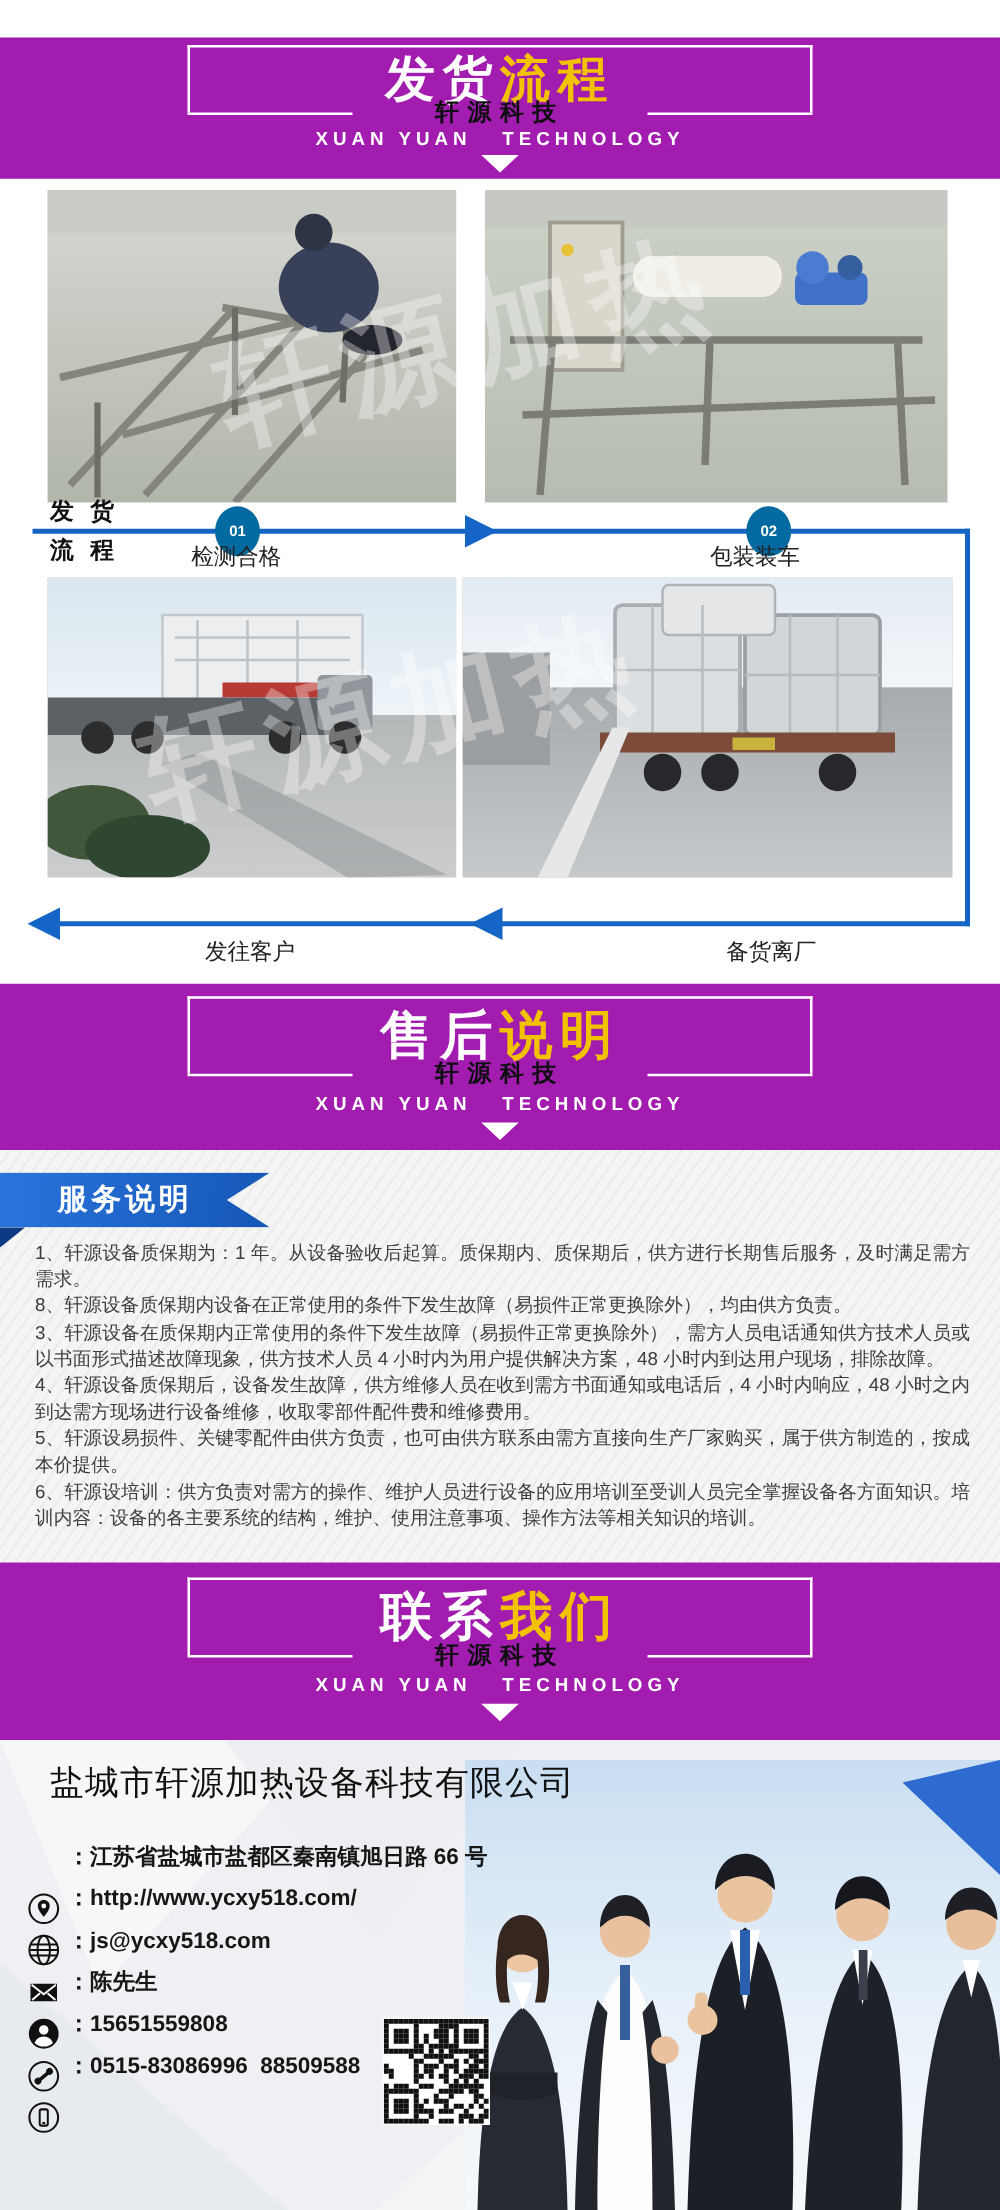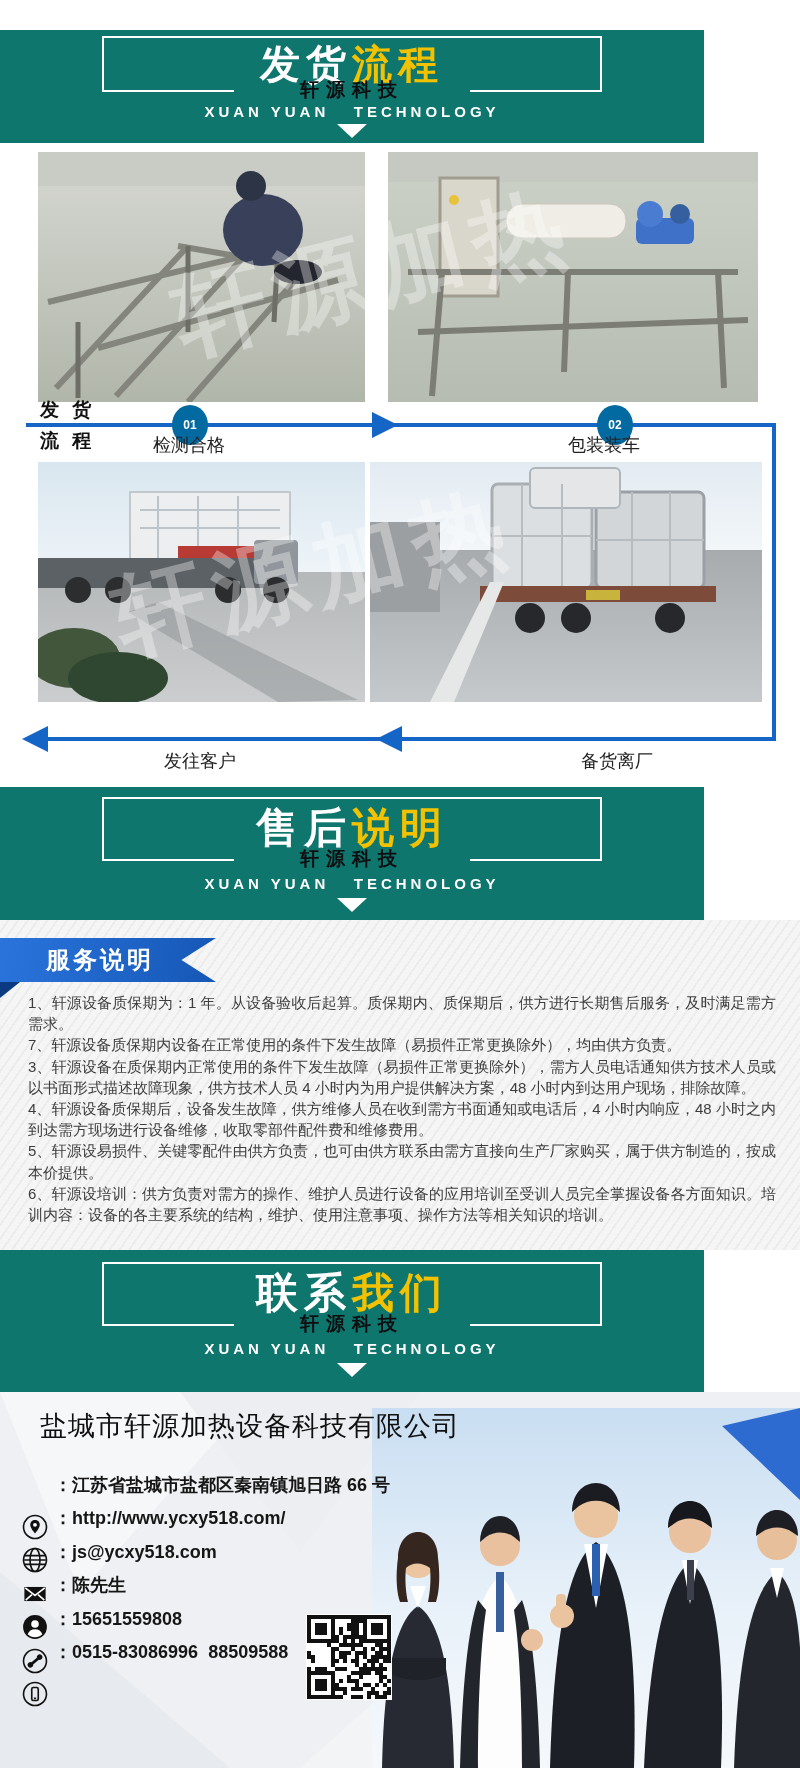--- a/index.html
+++ b/index.html
@@ -1,21 +1,21 @@
 <!DOCTYPE html>
 <html><head>
 <meta charset="utf-8">
 <style>
 *{box-sizing:border-box}
 html,body{margin:0;padding:0;background:#fff}
 body{font-family:"Liberation Sans","DejaVu Sans",sans-serif}
 #page{position:relative;width:800px;height:1768px;margin:0 auto;background:#fff;overflow:hidden}
 
 
-.band{position:absolute;left:0;width:704px;background:#0f766e;display:flex;flex-direction:column;align-items:center;overflow:hidden}
+.band{position:absolute;left:0;width:800px;background:#a21caf;display:flex;flex-direction:column;align-items:center;overflow:hidden}
 .frame{position:relative;width:500px;border:2px solid #fff;border-bottom:none;text-align:center}
 .frame .ln{position:absolute;bottom:-2px;width:132px;height:2px;background:#fff}
 .ln-l{left:-2px}.ln-r{right:-2px}
 .band-title{font-weight:bold;color:#fff;letter-spacing:6px;white-space:nowrap}
 .t-yellow{color:#f2c200}
 .brand-cn{position:absolute;left:50%;bottom:0;transform:translate(-50%,50%);color:#0e0e10;font-weight:bold;font-size:19px;letter-spacing:7px;white-space:nowrap}
 .brand-en{color:#fff;font-weight:bold;font-size:15px;letter-spacing:4px;white-space:pre;line-height:18px}
 .tri{width:0;height:0;border-left:15px solid transparent;border-right:15px solid transparent;border-top:14px solid #fff}
 .band1{top:30px;height:113px}
 .band1 .frame{margin-top:6px;height:54px}
@@ -247,21 +247,21 @@
     </div>
     <div class="brand-en">XUAN YUAN   TECHNOLOGY</div>
     <div class="tri"></div>
   </section>
 
   <section id="service">
     <div id="ribbon">服务说明</div>
     <div id="fold"></div>
     <div id="terms">
       <p>1、轩源设备质保期为：1 年。从设备验收后起算。质保期内、质保期后，供方进行长期售后服务，及时满足需方需求。</p>
-      <p>7、轩源设备质保期内设备在正常使用的条件下发生故障（易损件正常更换除外），均由供方负责。</p>
+      <p>8、轩源设备质保期内设备在正常使用的条件下发生故障（易损件正常更换除外），均由供方负责。</p>
       <p>3、轩源设备在质保期内正常使用的条件下发生故障（易损件正常更换除外），需方人员电话通知供方技术人员或以书面形式描述故障现象，供方技术人员 4 小时内为用户提供解决方案，48 小时内到达用户现场，排除故障。</p>
       <p>4、轩源设备质保期后，设备发生故障，供方维修人员在收到需方书面通知或电话后，4 小时内响应，48 小时之内到达需方现场进行设备维修，收取零部件配件费和维修费用。</p>
       <p>5、轩源设易损件、关键零配件由供方负责，也可由供方联系由需方直接向生产厂家购买，属于供方制造的，按成本价提供。</p>
       <p>6、轩源设培训：供方负责对需方的操作、维护人员进行设备的应用培训至受训人员完全掌握设备各方面知识。培训内容：设备的各主要系统的结构，维护、使用注意事项、操作方法等相关知识的培训。</p>
     </div>
   </section>
 
   <section class="band band3">
     <div class="frame">
       <div class="band-title"><span>联系</span><span class="t-yellow">我们</span></div>

